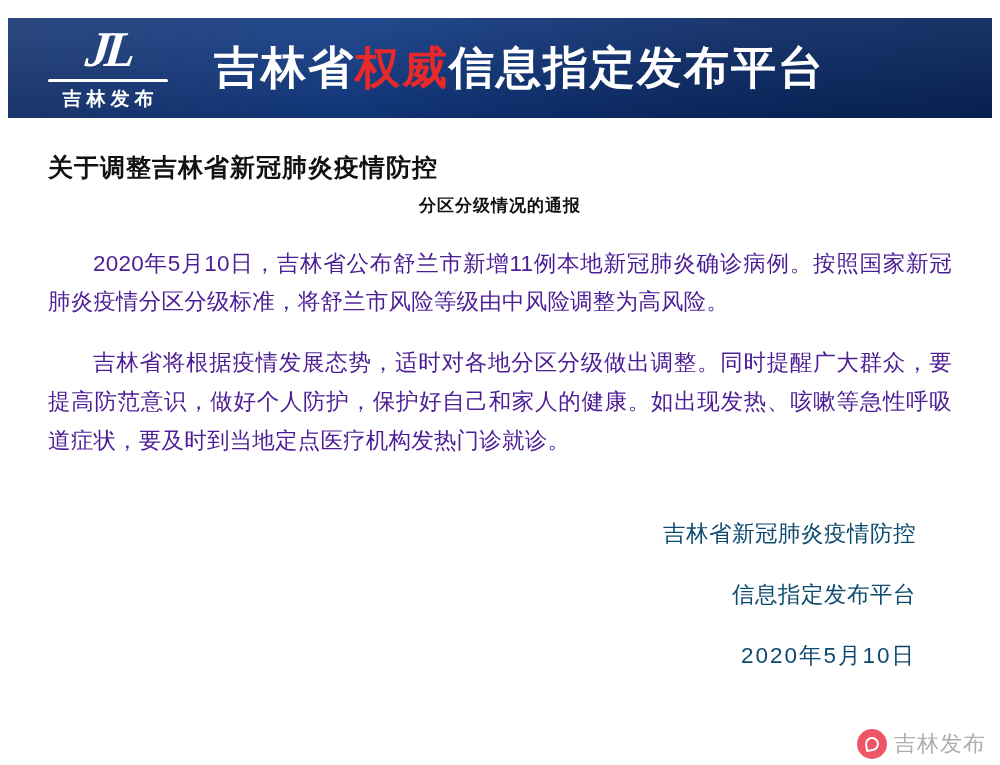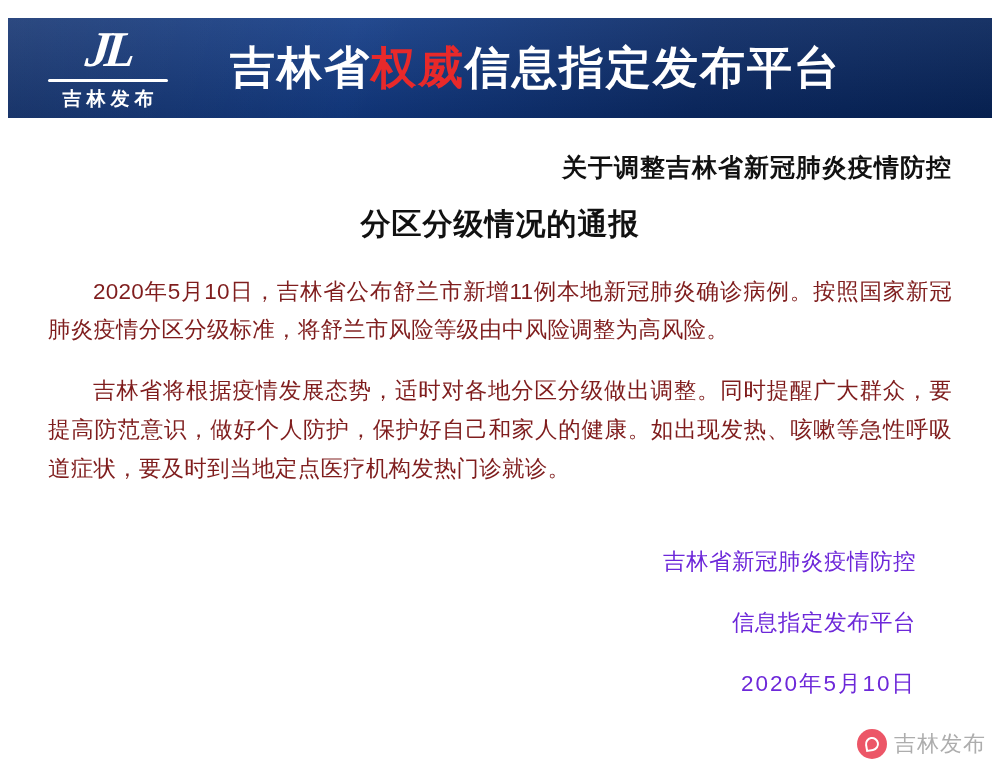--- a/index.html
+++ b/index.html
@@ -72,69 +72,68 @@
   .banner-title {
     flex: 1;
     position: relative;
     z-index: 2;
     font-size: 45px;
     font-weight: bold;
     color: #ffffff;
     letter-spacing: 2px;
     padding-left: 6px;
     white-space: nowrap;
-    margin-left: 16px;
   }
   .banner-title .hl {
     color: #e8292a;
   }
 
   
   .doc {
     padding: 36px 48px 0 48px;
   }
   .doc-title {
-    text-align: right;
+    text-align: left;
     font-size: 25px;
     font-weight: bold;
     color: #111;
     letter-spacing: 1px;
     line-height: 1.1;
   }
   .doc-title-line2 {
     text-align: center;
-    font-size: 30px;
+    font-size: 17px;
     font-weight: bold;
     color: #111;
     letter-spacing: 1px;
-    margin-top: 22px;
+    margin-top: 12px;
   }
   .para {
     font-size: 22.5px;
     line-height: 1.72;
-    color: #7f1d1d;
+    color: #4c1d95;
     text-align: justify;
     text-indent: 2em;
     margin-top: 28px;
     letter-spacing: 0.2px;
   }
   .para.second {
     margin-top: 18px;
   }
 
   
   .signature {
     margin-top: 62px;
     text-align: right;
     padding-right: 36px;
   }
   .sig-line {
     font-size: 22.5px;
     line-height: 1.1;
-    color: #6d28d9;
+    color: #0c4a6e;
     margin-bottom: 36px;
     letter-spacing: 0.5px;
   }
   .sig-line.date {
     margin-bottom: 12px;
     letter-spacing: 2px;
   }
 
   
   .watermark {

